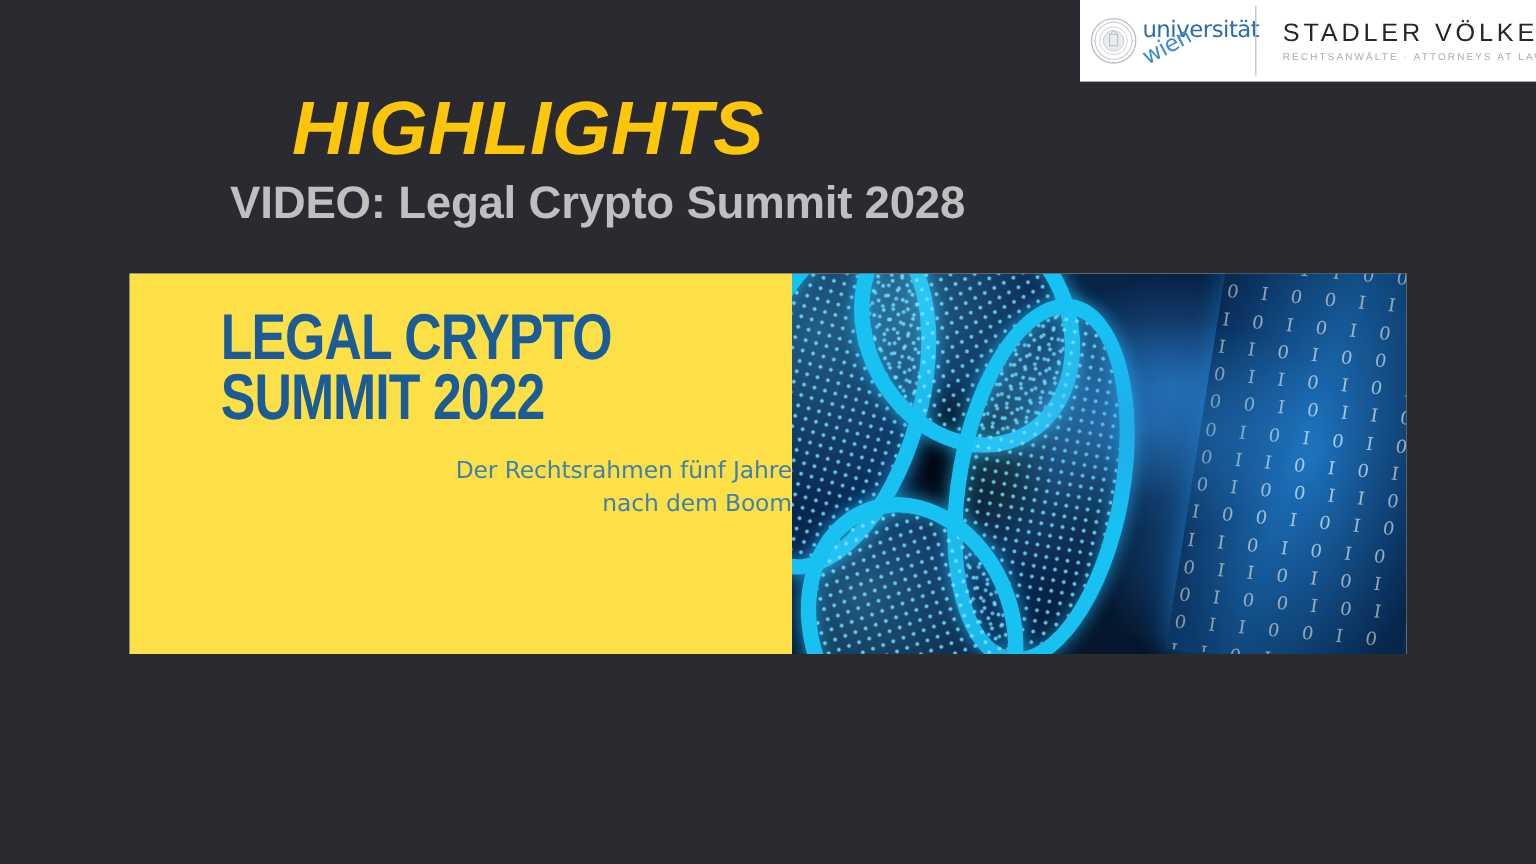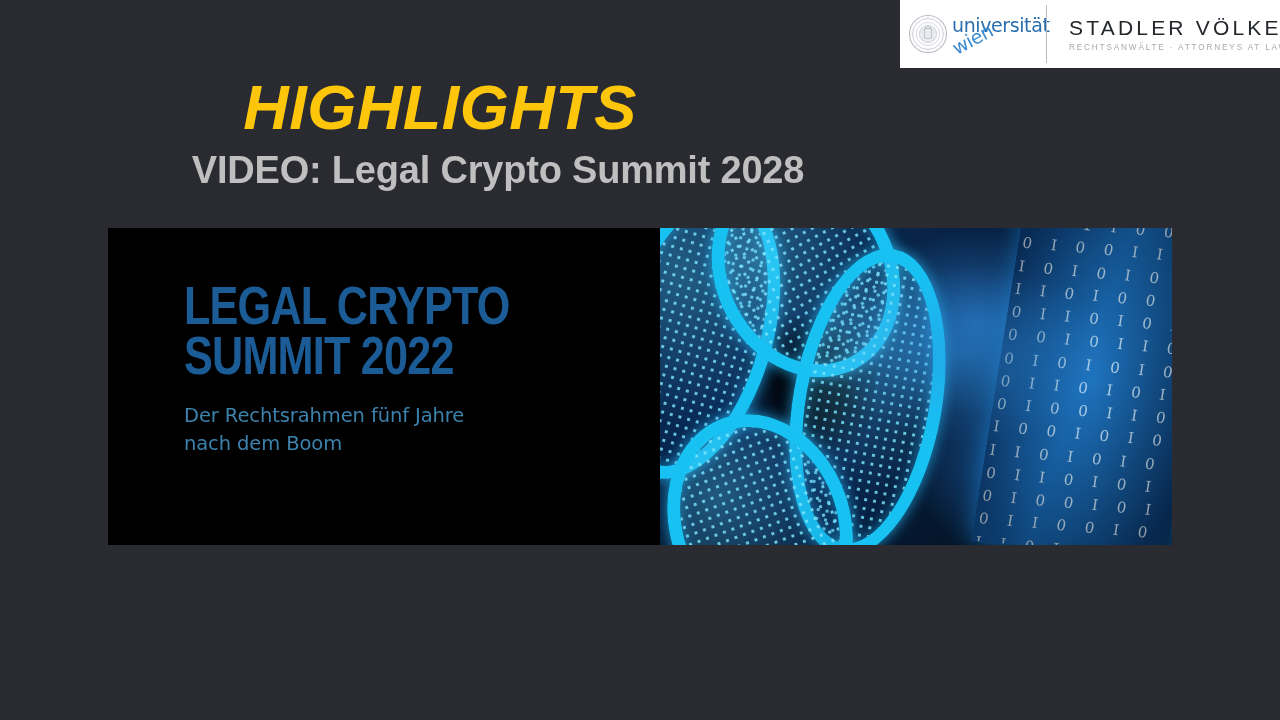--- a/index.html
+++ b/index.html
@@ -125,23 +125,23 @@
     position: absolute;
     left: 9px;
     top: 2px;
     bottom: 4px;
     width: 1px;
     background: #d4d6d9;
   }
   .banner-left {
     width: 552px;
     flex: 0 0 552px;
-    background: #000000;
+    background: #fde047;
     position: relative;
-    padding: 52px 0 0 76px;
+    padding: 28px 0 0 76px;
     box-sizing: border-box;
   }
   .lcs-title {
     font-family: "Liberation Sans", sans-serif;
     font-weight: bold;
     font-size: 54px;
     line-height: 0.93;
     color: #1b5c97;
     letter-spacing: -1px;
     transform: scaleX(0.80);
@@ -149,20 +149,21 @@
     white-space: pre-line;
   }
   .lcs-sub {
     margin-top: 22px;
     font-family: "DejaVu Sans", sans-serif;
     font-size: 19.5px;
     line-height: 1.42;
     color: #3d82ad;
     white-space: pre-line;
     letter-spacing: -0.1px;
+    text-align: right;
   }
 
   .banner-right {
     flex: 1;
     position: relative;
     background: #061428;
     overflow: hidden;
   }
 
   

